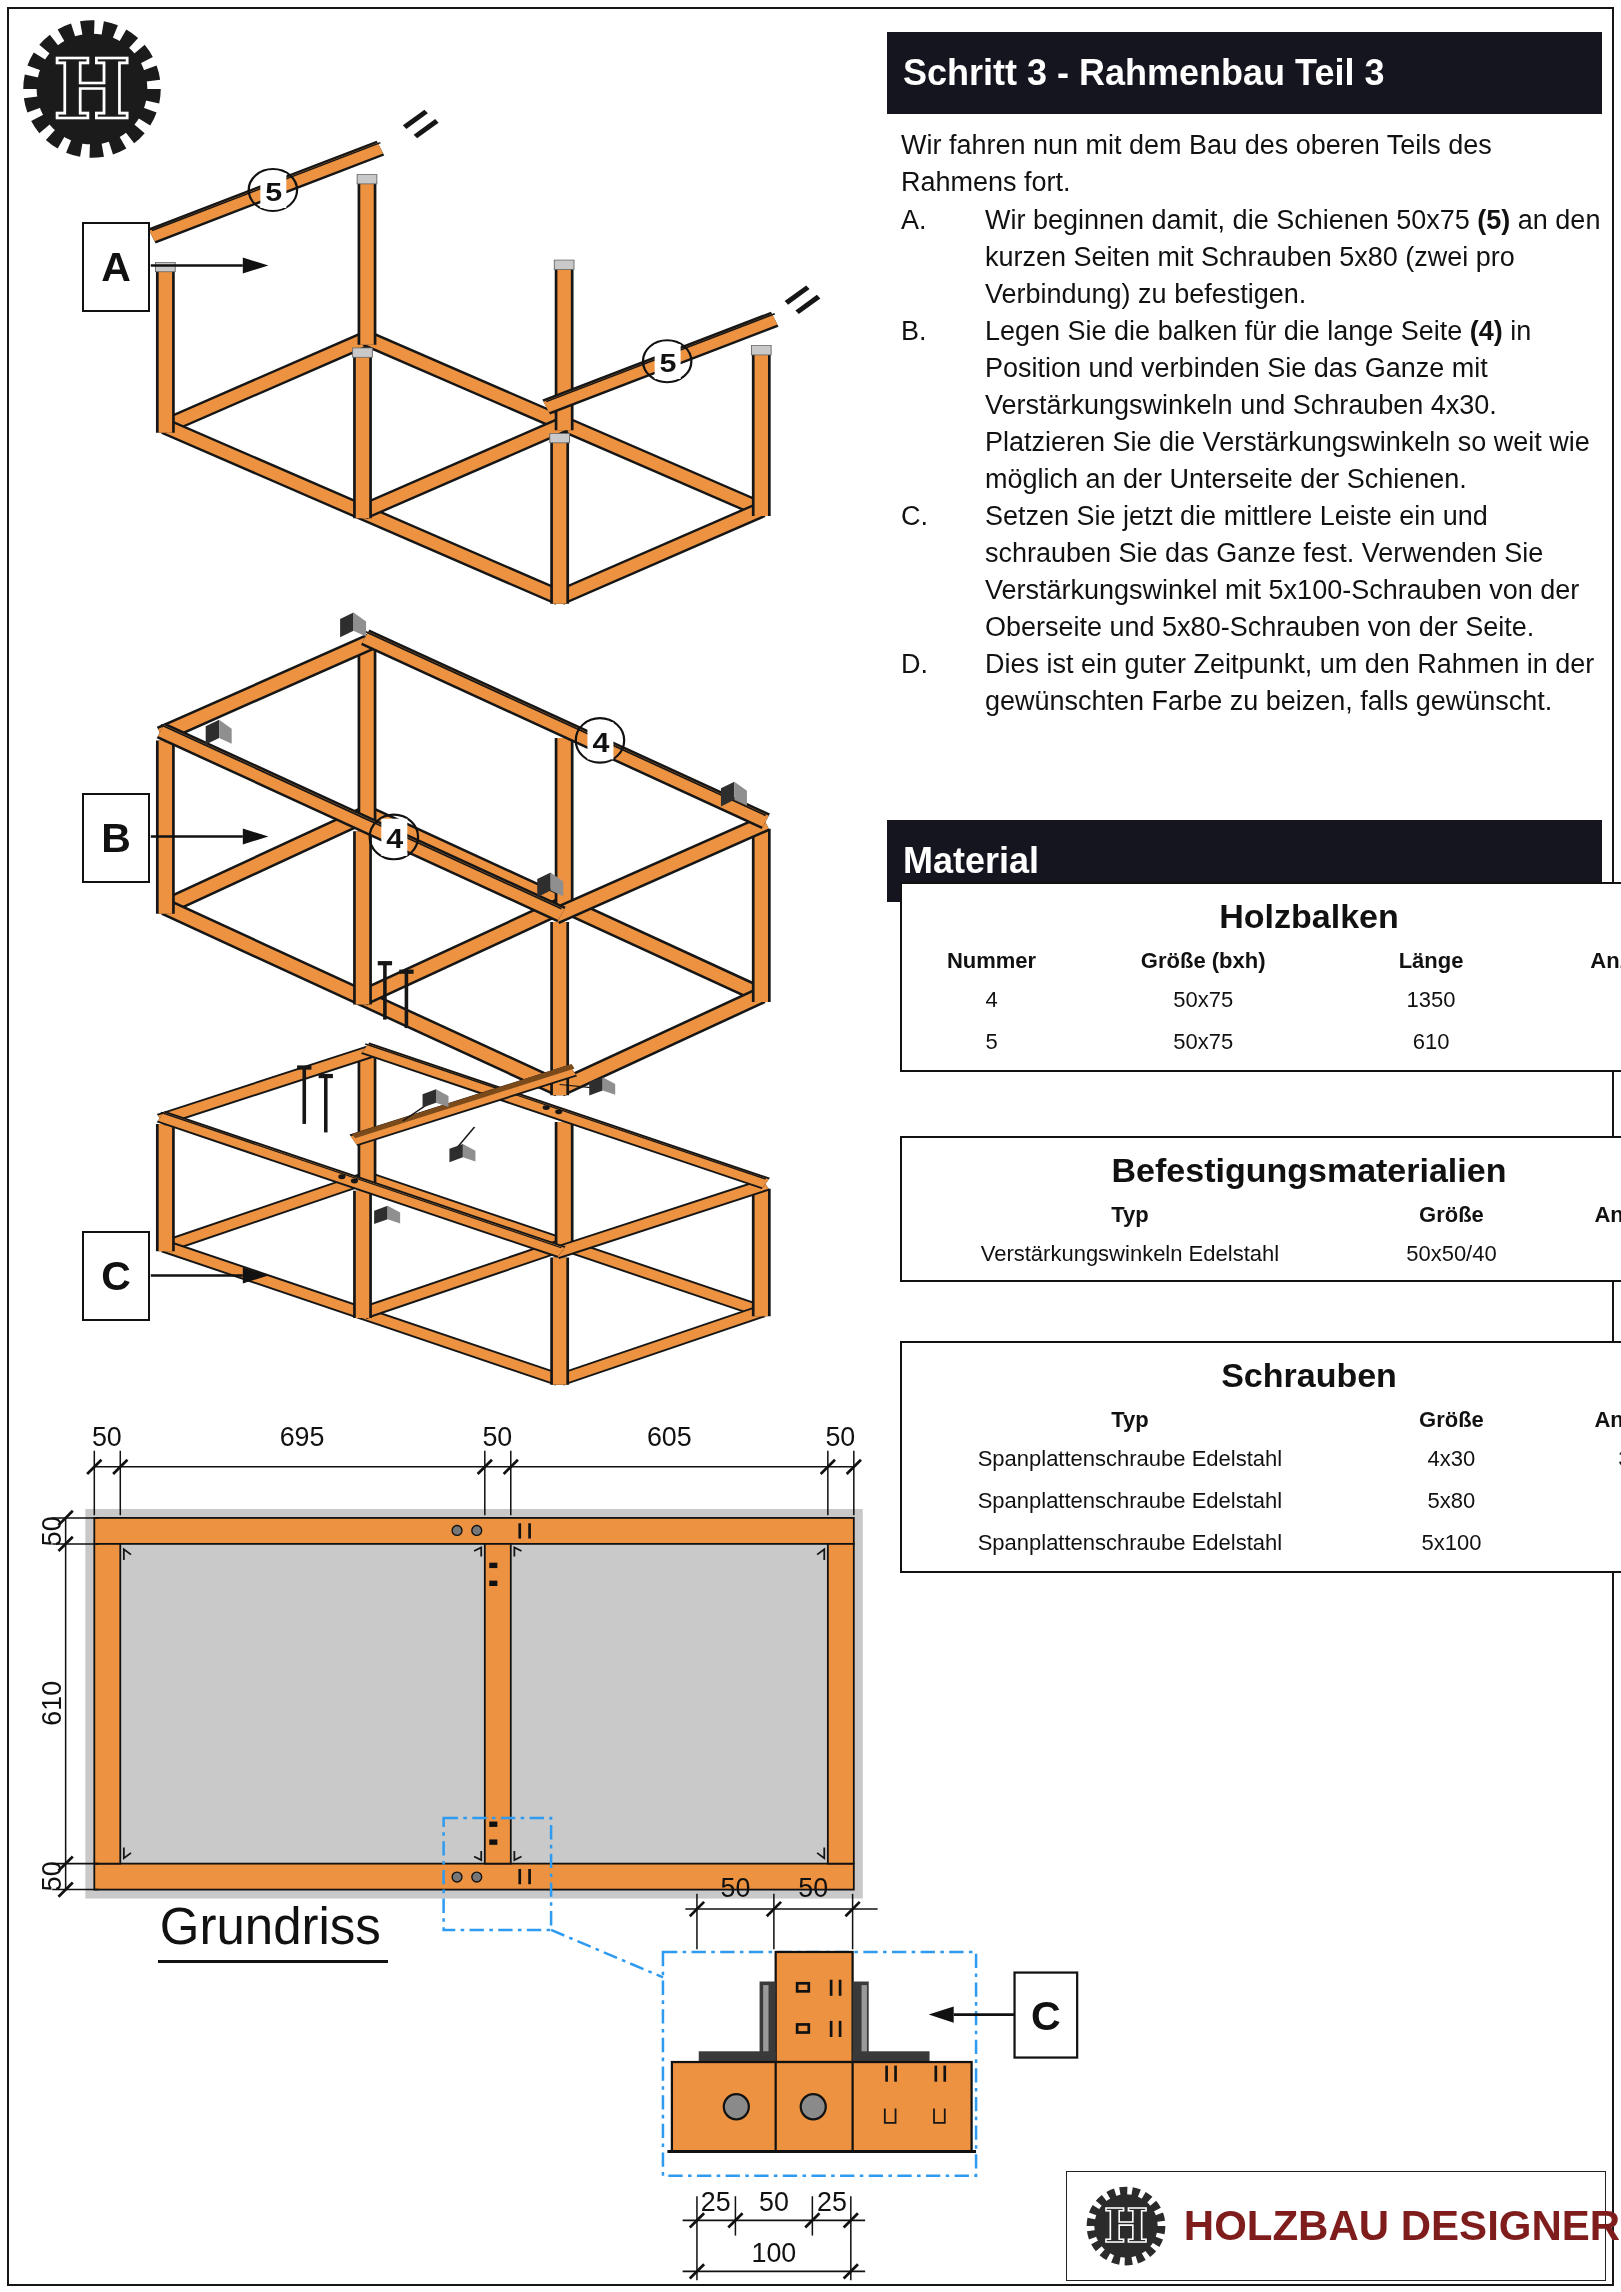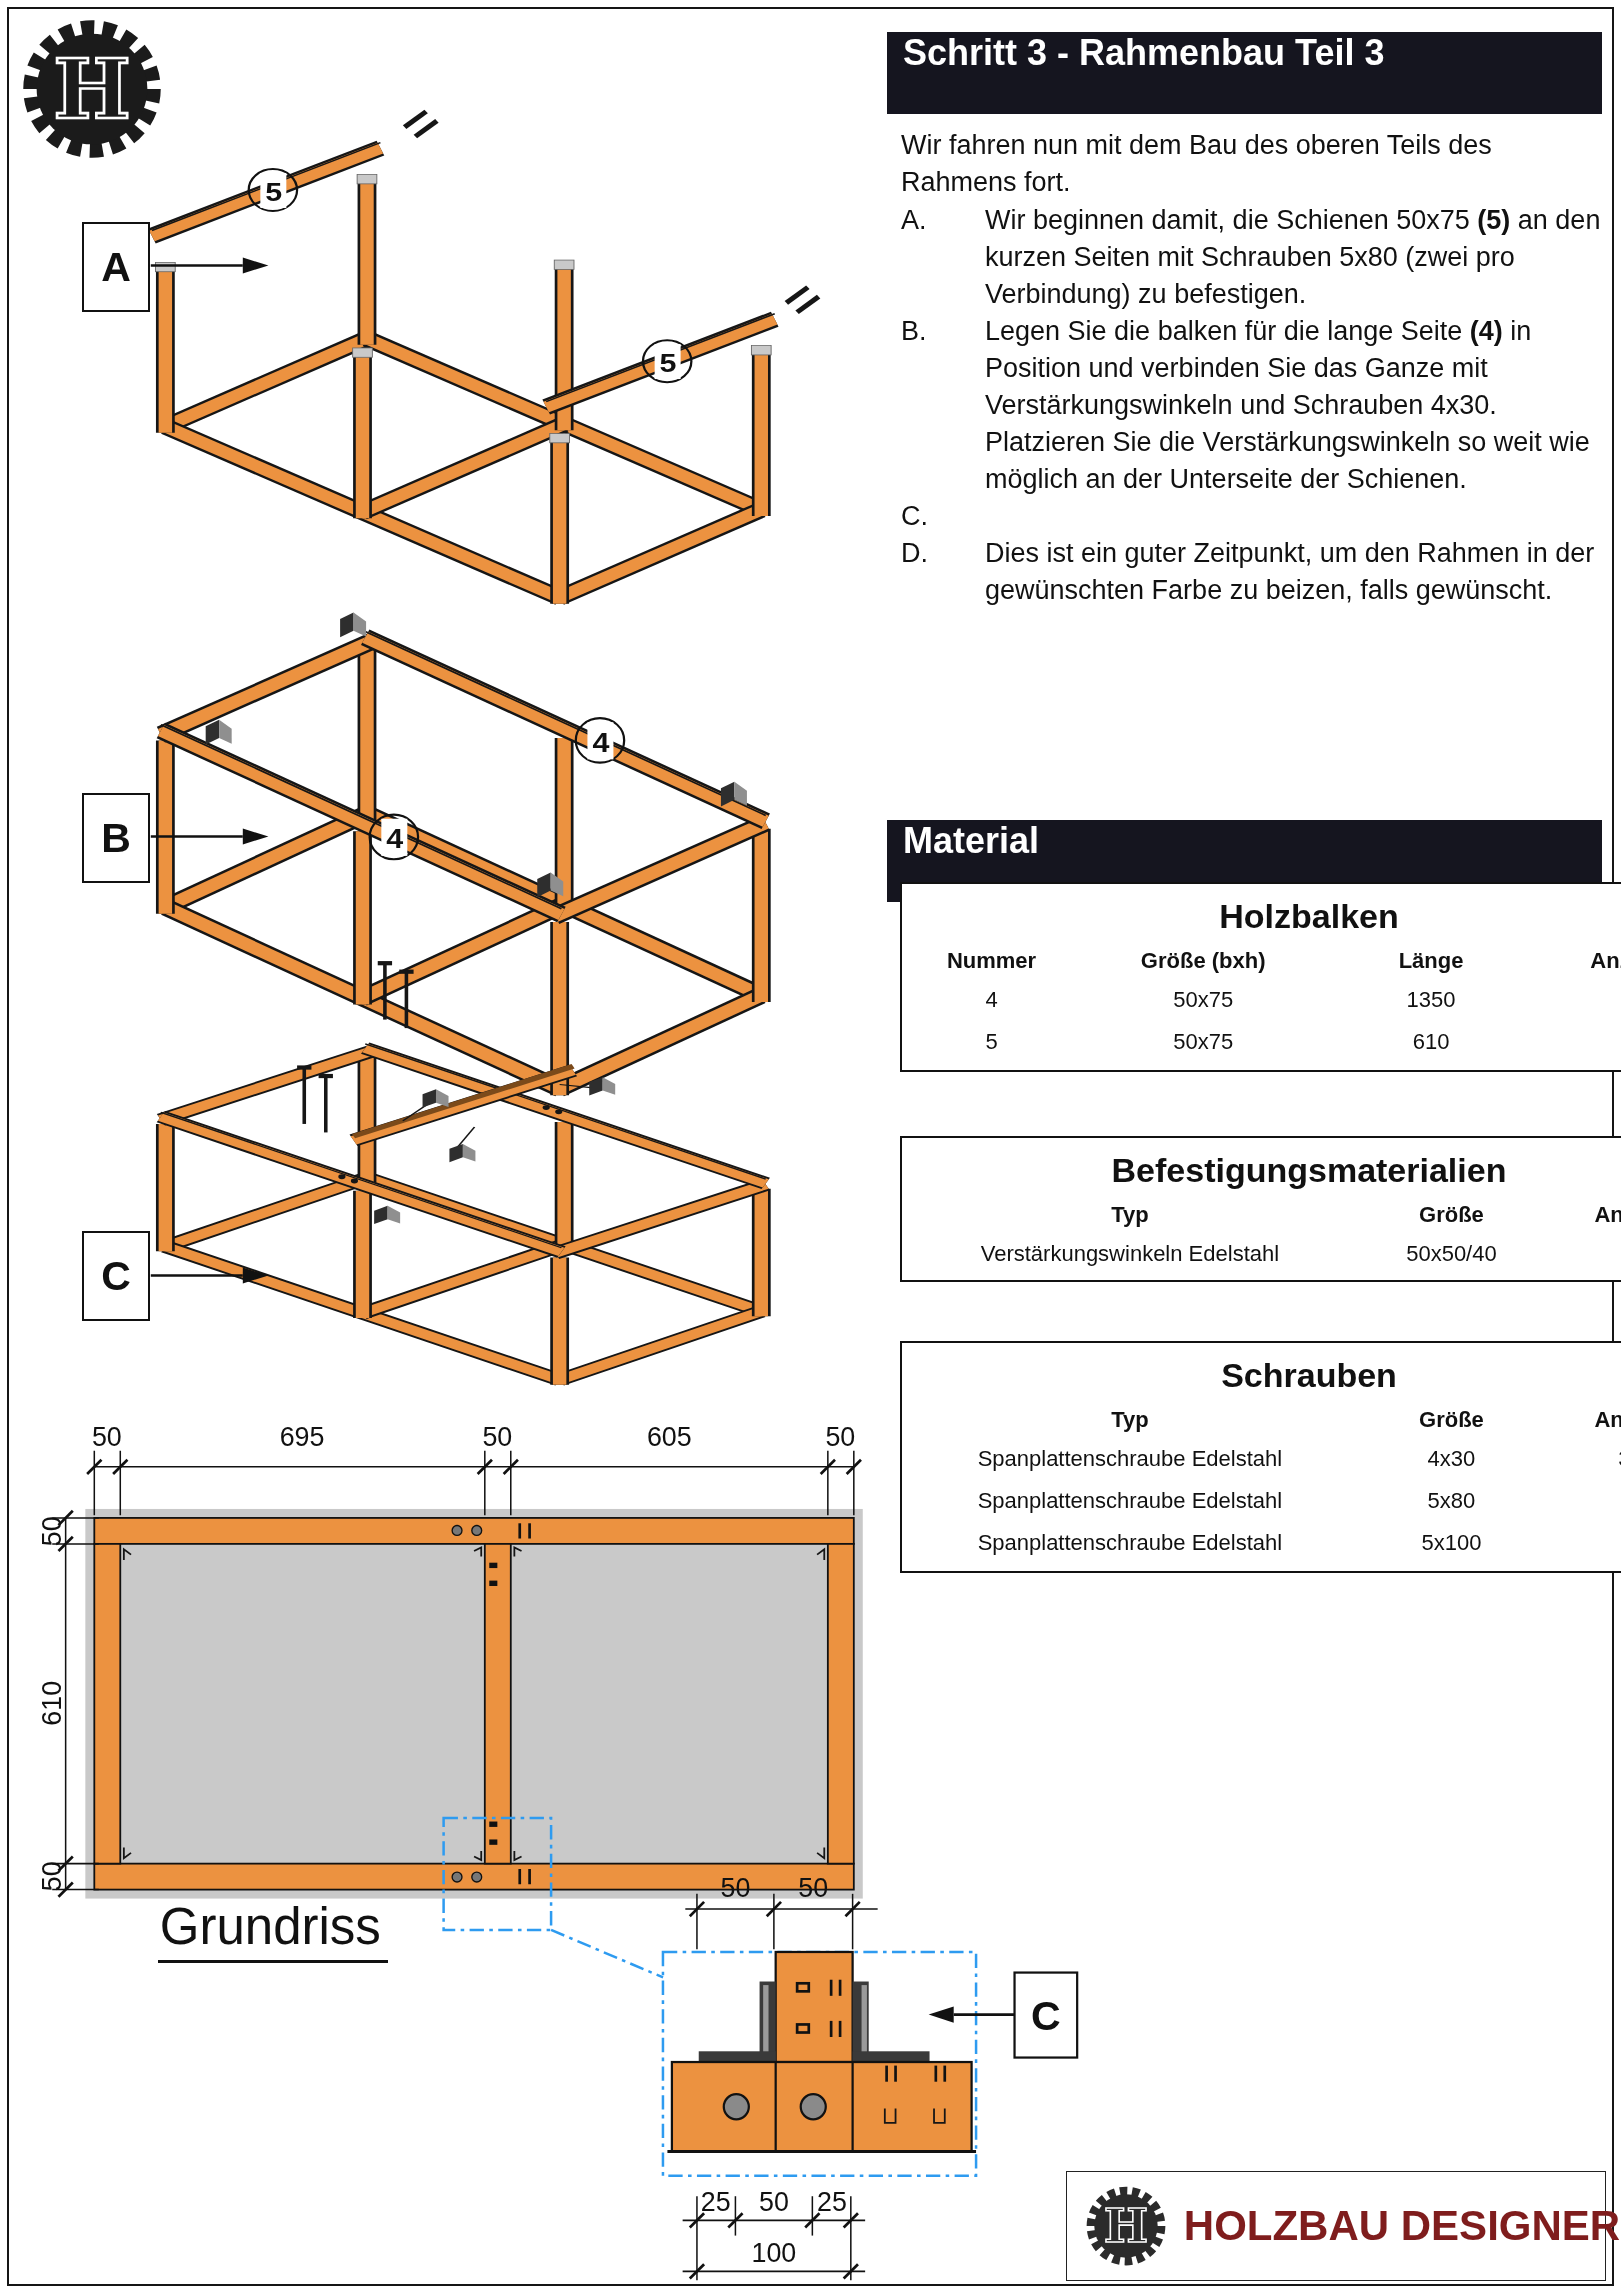--- a/index.html
+++ b/index.html
@@ -2,21 +2,21 @@
 <html style="font-size:14.3px"><head>
 <meta charset="utf-8">
 <style>
   html,body{margin:0;padding:0;background:#888;}
   .page{position:relative;width:1621px;height:2293px;background:#fff;
         font-family:"Liberation Sans",sans-serif;color:#111;overflow:hidden;}
   .pageframe{position:absolute;inset:7.2px;border:2.7px solid #151515;pointer-events:none;}
   .abs{position:absolute;}
   
   .bar{position:absolute;left:887px;width:715px;height:82px;background:#15151F;
-       color:#fff;font-weight:bold;font-size:36px;display:flex;padding-left:16px;box-sizing:border-box;}
+       color:#fff;font-weight:bold;font-size:36px;display:flex;align-items:center;padding-left:16px;box-sizing:border-box;}
   .intro{position:absolute;left:901px;width:699px;font-size:27px;line-height:37px;}
   .steps{position:absolute;left:901px;width:702px;font-size:27px;line-height:37px;}
   .step{display:grid;grid-template-columns:84px 1fr;}
   .mtable{position:absolute;left:900px;width:818px;border:2.7px solid #111;box-sizing:border-box;background:#fff;}
   .mtitle{position:relative;text-align:center;font-size:34px;font-weight:bold;padding:12.5px 0 5.4px 0;}
   .micon{position:absolute;right:12.5px;top:5.4px;}
   .mgrid{display:grid;text-align:center;font-size:22px;}
   .mgrid .h{font-weight:bold;padding:7.2px 0 5.4px 0;}
   .mgrid .c{padding:8px 0;}
   .g4{grid-template-columns:22% 30% 26% 22%;}
@@ -415,20 +415,21 @@
     <div class="step">
       <span>A.</span>
       <span><span>Wir beginnen damit, die Schienen 50x75 </span><b>(5)</b><span> an den kurzen Seiten mit Schrauben 5x80 (zwei pro Verbindung) zu befestigen.</span></span>
     </div>
     <div class="step">
       <span>B.</span>
       <span><span>Legen Sie die balken für die lange Seite </span><b>(4)</b><span> in Position und verbinden Sie das Ganze mit Verstärkungswinkeln und Schrauben 4x30. Platzieren Sie die Verstärkungswinkeln so weit wie möglich an der Unterseite der Schienen.</span></span>
     </div>
     <div class="step">
       <span>C.</span>
+      <span><span>Setzen Sie jetzt die mittlere Leiste ein und schrauben Sie das Ganze fest. Verwenden Sie Verstärkungswinkel mit 5x100-Schrauben von der Oberseite und 5x80-Schrauben von der Seite.</span><b></b><span></span></span>
     </div>
     <div class="step">
       <span>D.</span>
       <span><span>Dies ist ein guter Zeitpunkt, um den Rahmen in der gewünschten Farbe zu beizen, falls gewünscht.</span><b></b><span></span></span>
     </div>
   </div>
 
   <div class="bar" style="top:772px;margin-top:48px;">
     <span>Material</span>
     </div>

